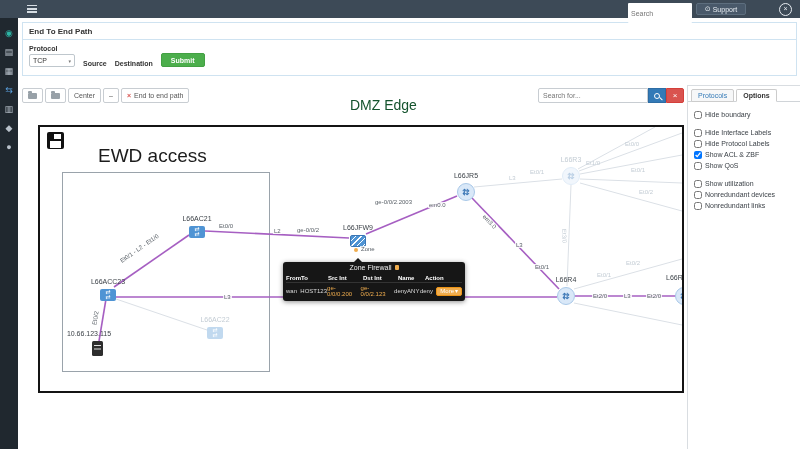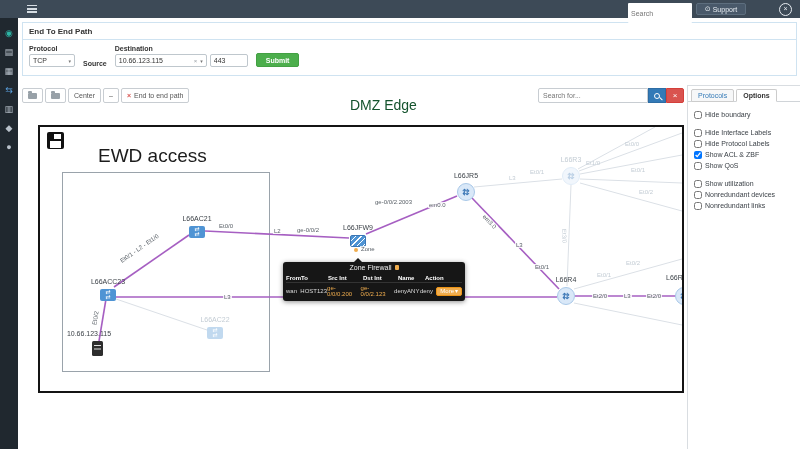--- a/index.html
+++ b/index.html
@@ -138,28 +138,20 @@
         <div class="combo" style="width:46px">
           <span style="flex:1">TCP</span>
           <span class="caret">▾</span>
         </div>
       </div>
       <div class="fgroup">
         <span class="flabel">Source</span>
       </div>
       <div class="fgroup">
         <span class="flabel">Destination</span>
-        <div class="frow">
-          <div class="combo" style="width:92px">
-            <span style="flex:1">10.66.123.115</span>
-            <span class="x">×</span>
-            <span class="caret">▾</span>
-          </div>
-          <input class="port" value="443" style="">
-        </div>
       </div>
       <button class="submit">Submit</button>
     </div>
   </div>
 
   <div class="map-toolbar">
     <div class="tbar-left">
       <button class="tbtn">
           <span class="fold"></span>
         </button>

